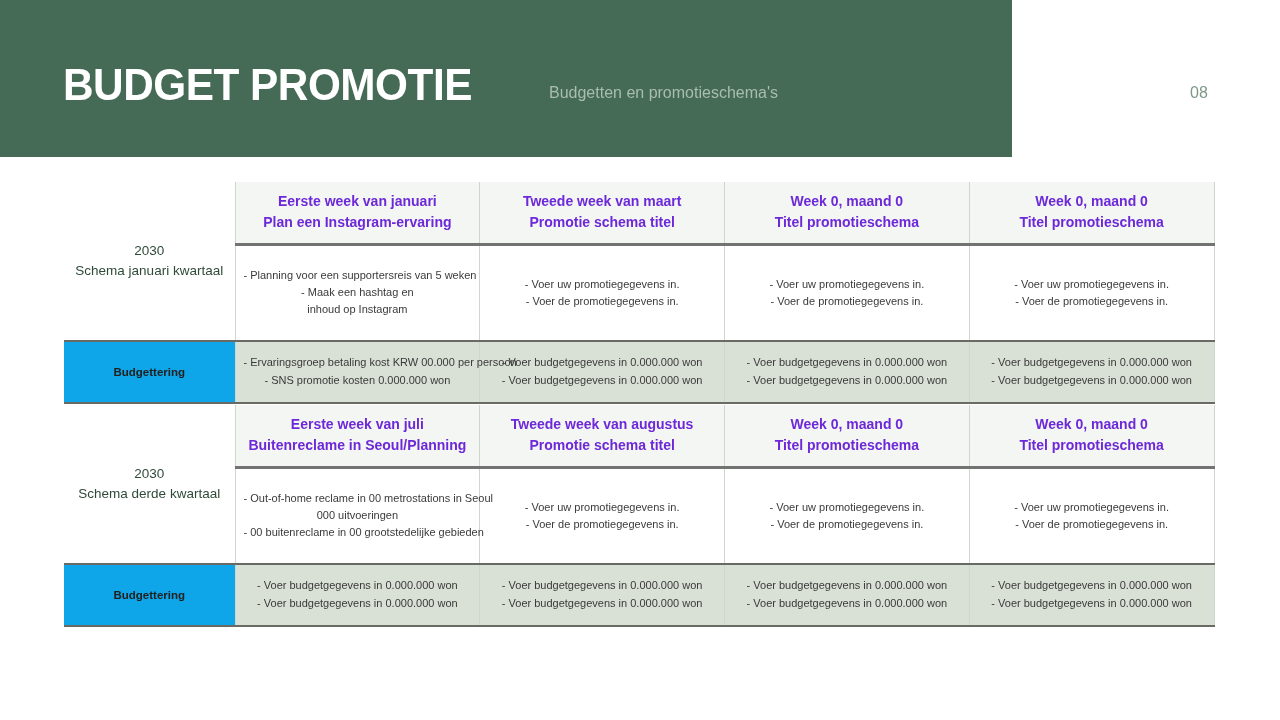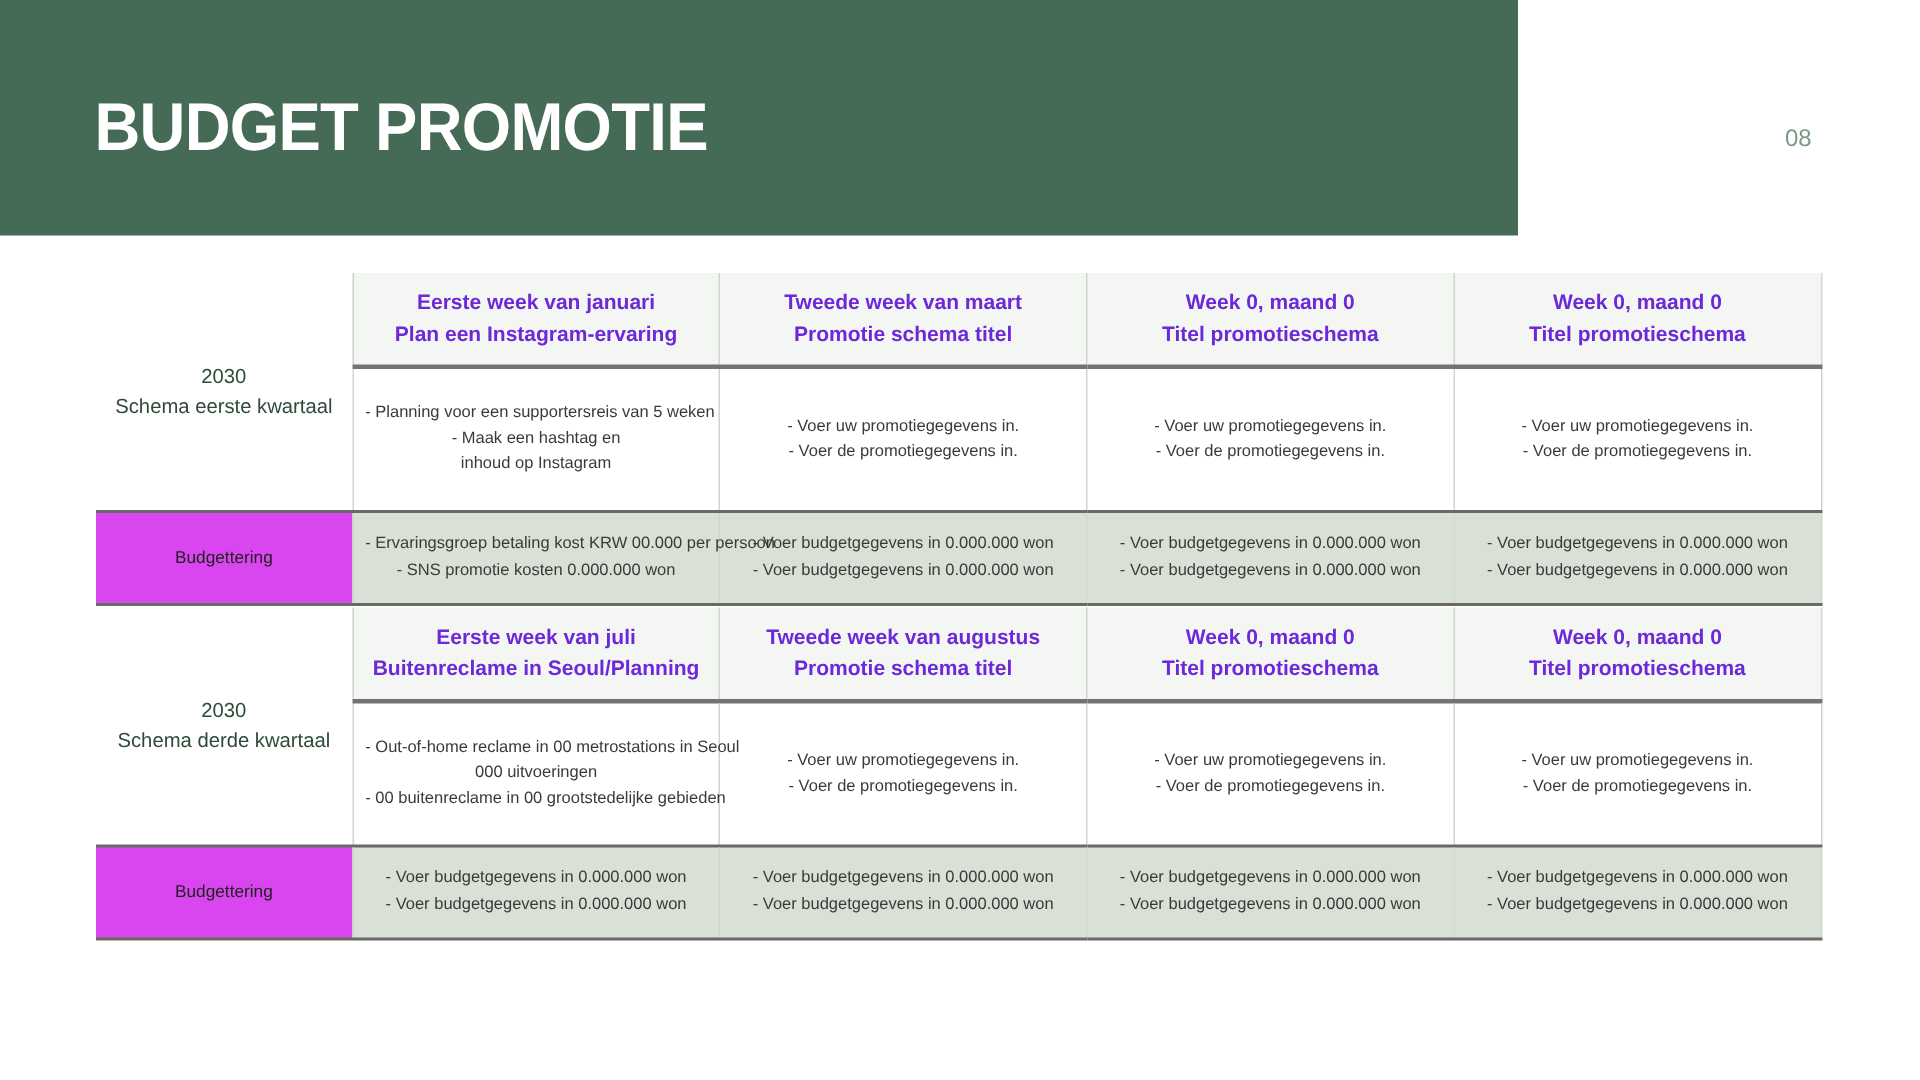--- a/index.html
+++ b/index.html
@@ -124,23 +124,23 @@
   }
 
   
   tr.budget-row td {
     background: #d9e0d5;
     border-top: 2px solid #6a6a64;
     border-bottom: 2px solid #6a6a64;
     height: 62px;
   }
   tr.budget-row td.quarter-label {
-    background: #d946ef;
+    background: #0ea5e9;
     font-size: 11.5px;
-    font-weight: 400;
+    font-weight: 700;
     color: #20211f;
     margin-top: 18px;
   }
   tr.budget-row td.col-body {
     background: #d9e0d5;
     font-size: 11px;
     color: #3a3a3a;
     line-height: 1.6;
   }
 
@@ -150,37 +150,38 @@
     border: none !important;
   }
 
   .cell-lines span { display: block; white-space: nowrap; }
 </style>
 </head>
 <body>
 
 <div class="slide-header">
   <div class="slide-title">BUDGET PROMOTIE</div>
+  <div class="slide-subtitle">Budgetten en promotieschema's</div>
   <div class="slide-page-number">08</div>
 </div>
 
 <div class="table-wrap">
   <table class="schedule">
     <colgroup>
       <col class="col-label">
         <col class="col-data">
         <col class="col-data">
         <col class="col-data">
         <col class="col-data">
     </colgroup>
     <tbody id="table-body">
         <tr>
           <td class="quarter-label" rowspan="2">
             <div>2030</div>
-            <div>Schema eerste kwartaal</div>
+            <div>Schema januari kwartaal</div>
           </td>
           <td class="col-head">
             <div>Eerste week van januari</div>
             <div>Plan een Instagram-ervaring</div>
           </td>
           <td class="col-head">
             <div>Tweede week van maart</div>
             <div>Promotie schema titel</div>
           </td>
           <td class="col-head">

